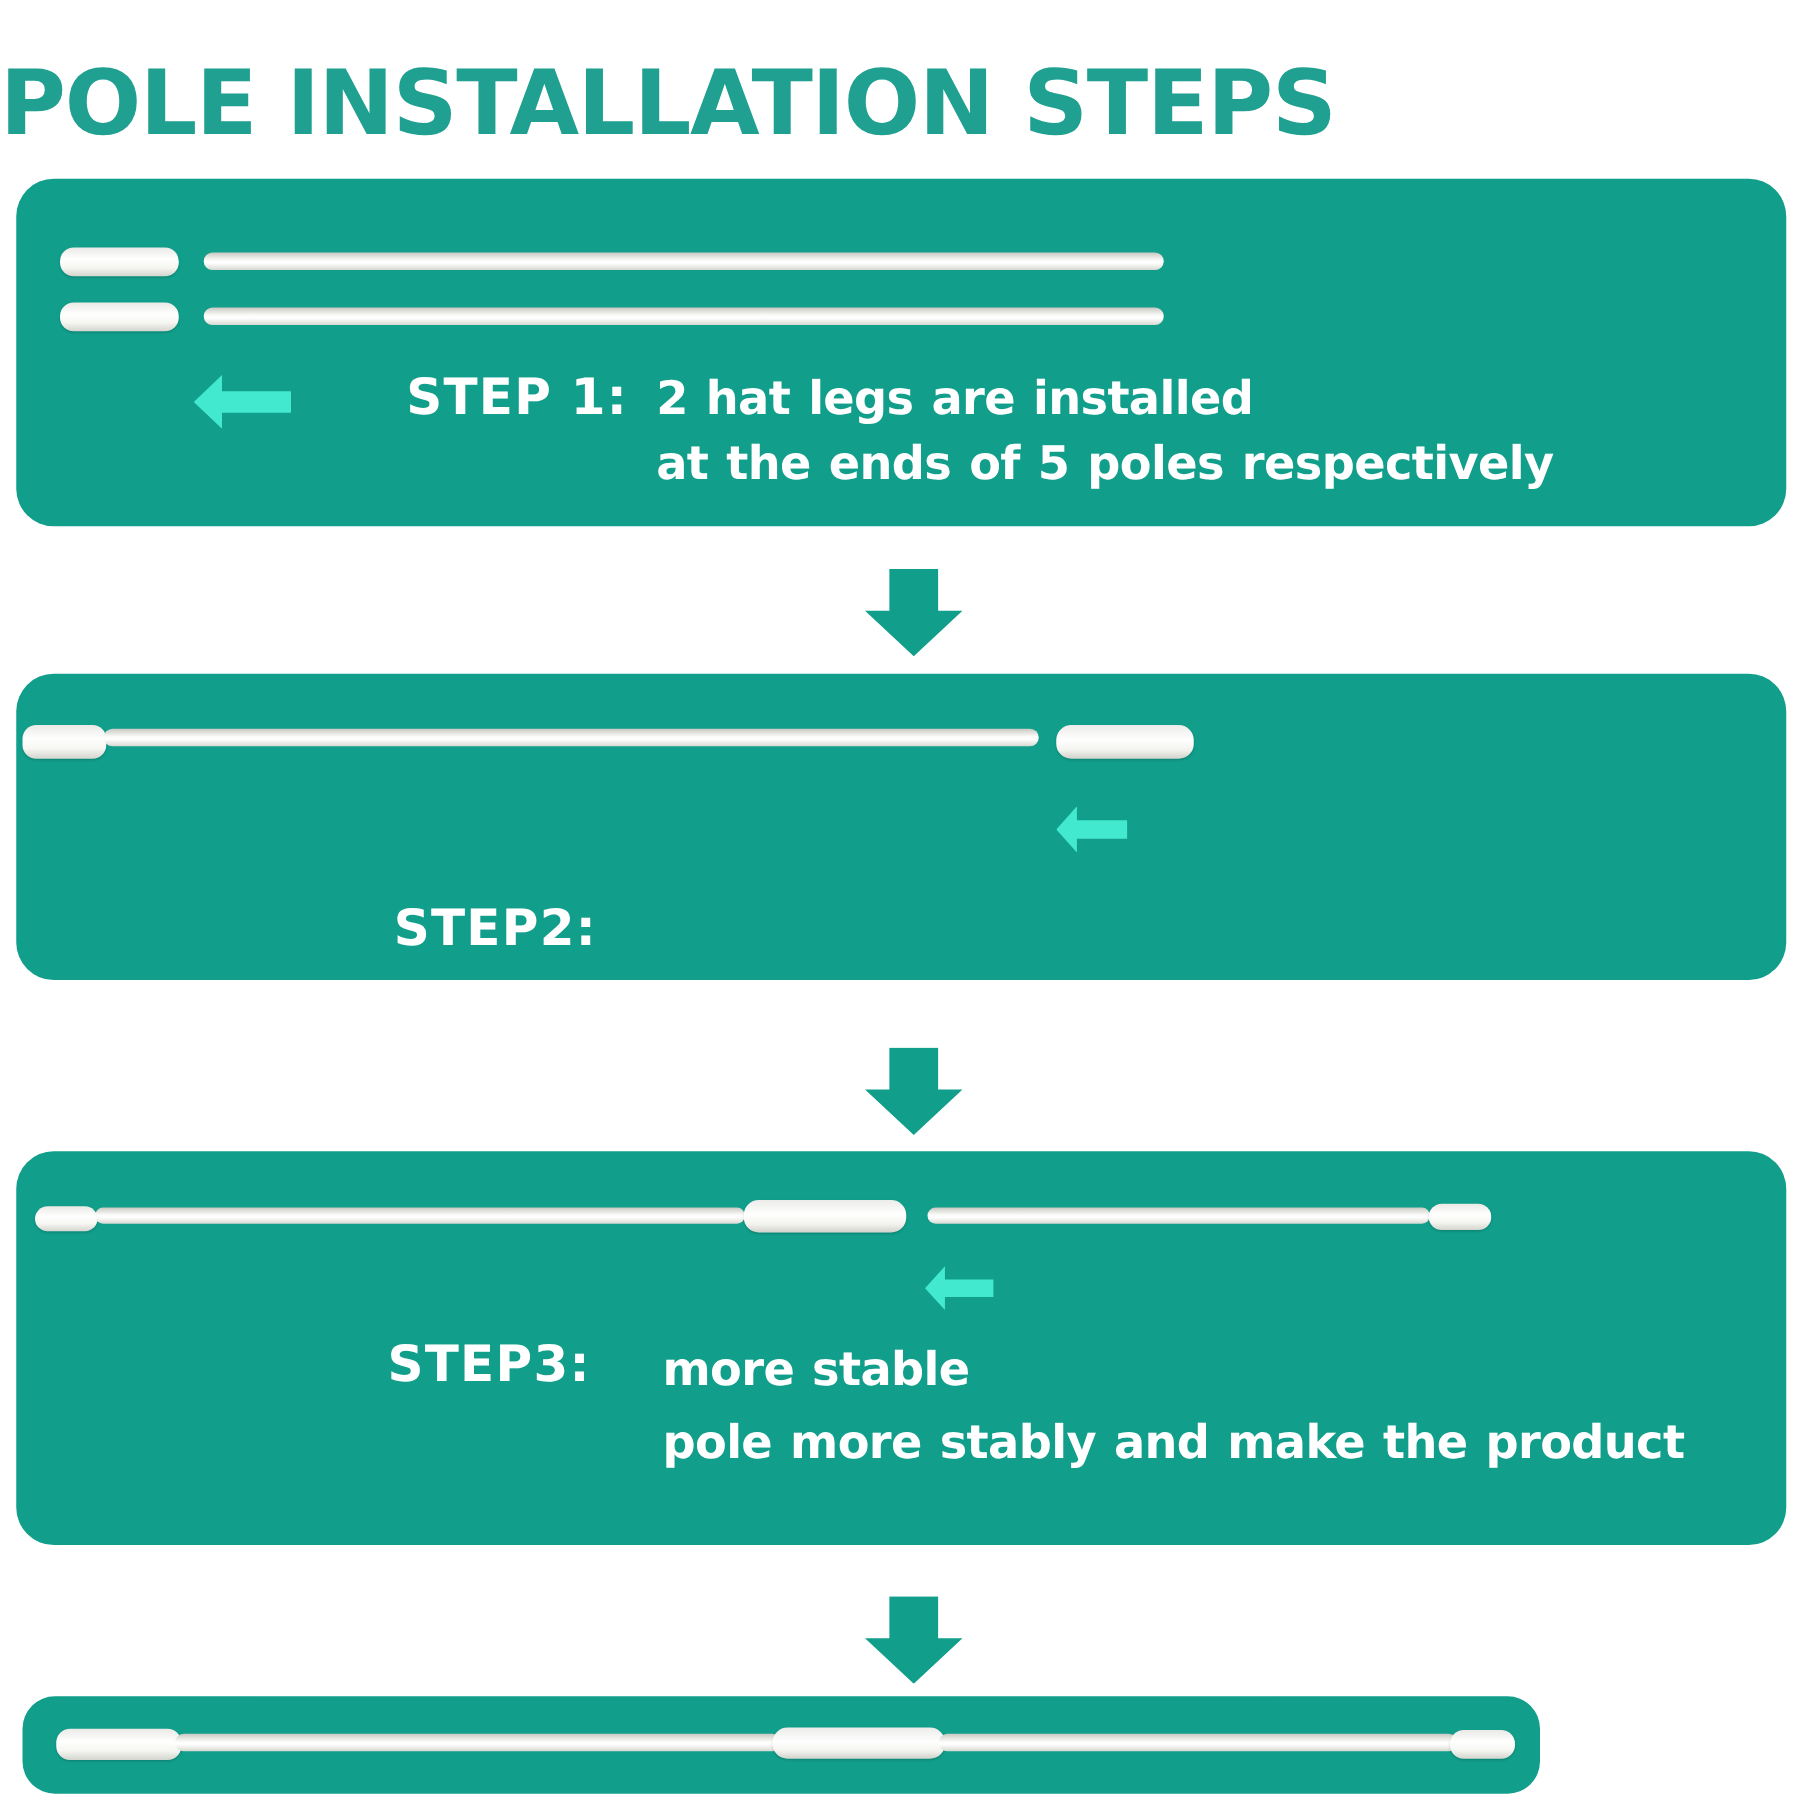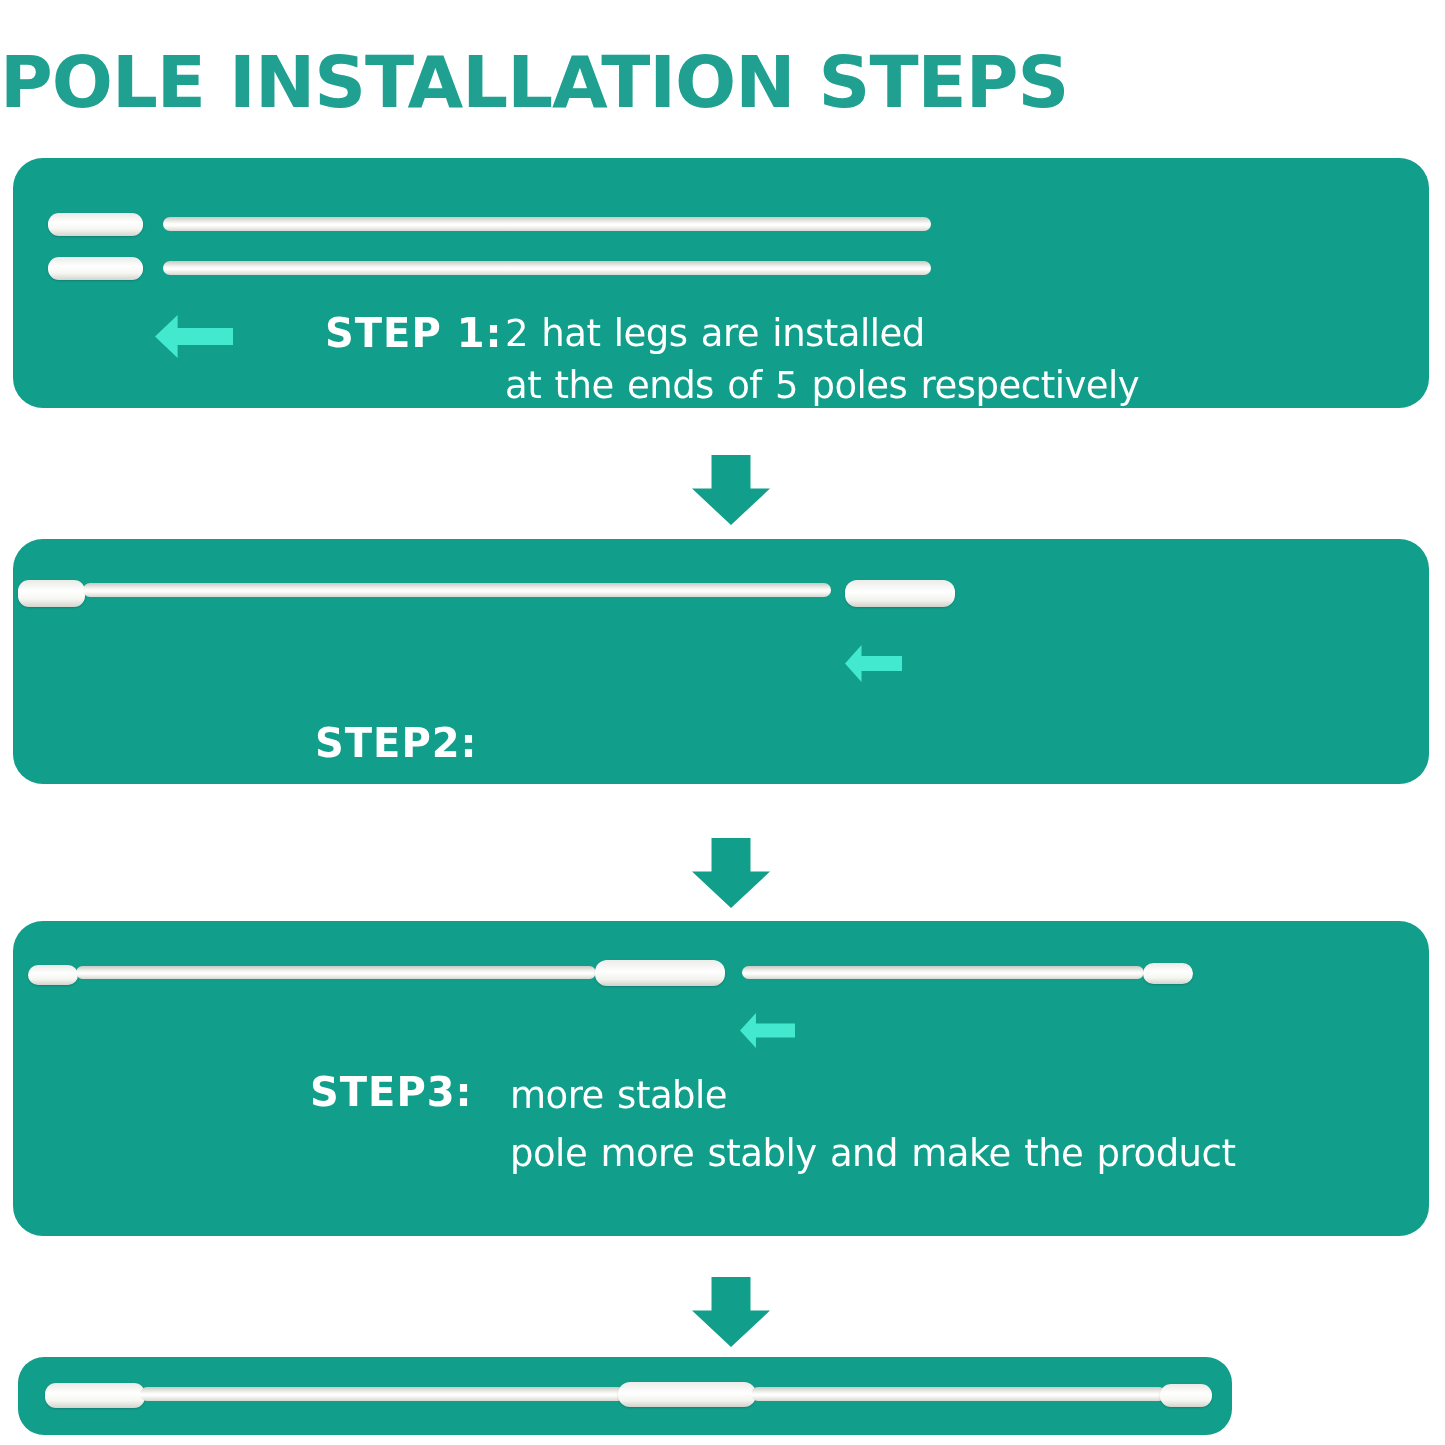--- a/index.html
+++ b/index.html
@@ -9,21 +9,21 @@
   }
   .title{
     position:absolute;top:40px;left:0;width:100%;
     font-size:72px;font-weight:bold;letter-spacing:-1px;
     color:var(--title,#1fa090);white-space:nowrap;
   }
   .panel{
     position:absolute;left:13px;width:1416px;
     background:var(--panel,#119e8b);border-radius:30px;
   }
-  .panel1{top:158px;height:250px;}
+  .panel1{top:143px;height:278px;}
   .panel2{top:539px;height:245px;}
   .panel3{top:921px;height:315px;}
   .panel4{left:18px;top:1357px;width:1214px;height:78px;border-radius:26px;}
   .cap{
     position:absolute;border-radius:11px;
     background:linear-gradient(180deg,#e9e9e6 0%,#ffffff 40%,#f6f6f2 70%,#d5d5cf 100%);
     box-shadow:0 1px 2px rgba(0,0,0,0.18);
   }
   .pole{
     position:absolute;border-radius:8px;
@@ -42,21 +42,21 @@
     position:absolute;left:692px;width:78px;height:70px;
     background:var(--arrow,#119e8b);
     clip-path:polygon(25% 0,75% 0,75% 48%,100% 48%,50% 100%,0 48%,25% 48%);
   }
   .step-label{
     position:absolute;color:var(--text,#ffffff);
     font-size:40px;font-weight:bold;letter-spacing:1px;white-space:nowrap;
   }
   .step-body{
     position:absolute;color:var(--text,#ffffff);
-    font-size:37px;font-weight:normal;letter-spacing:-0.5px;word-spacing:2px;
+    font-size:37px;font-weight:bold;letter-spacing:-0.5px;word-spacing:2px;margin-left:20px;
   }
   .step-body .line{white-space:nowrap;}
   .lh52 .line{line-height:52px;height:52px;}
   .lh58 .line{line-height:58px;height:58px;}
 </style>
 </head>
 <body>
 
 <div class="title">POLE INSTALLATION STEPS</div>
 

